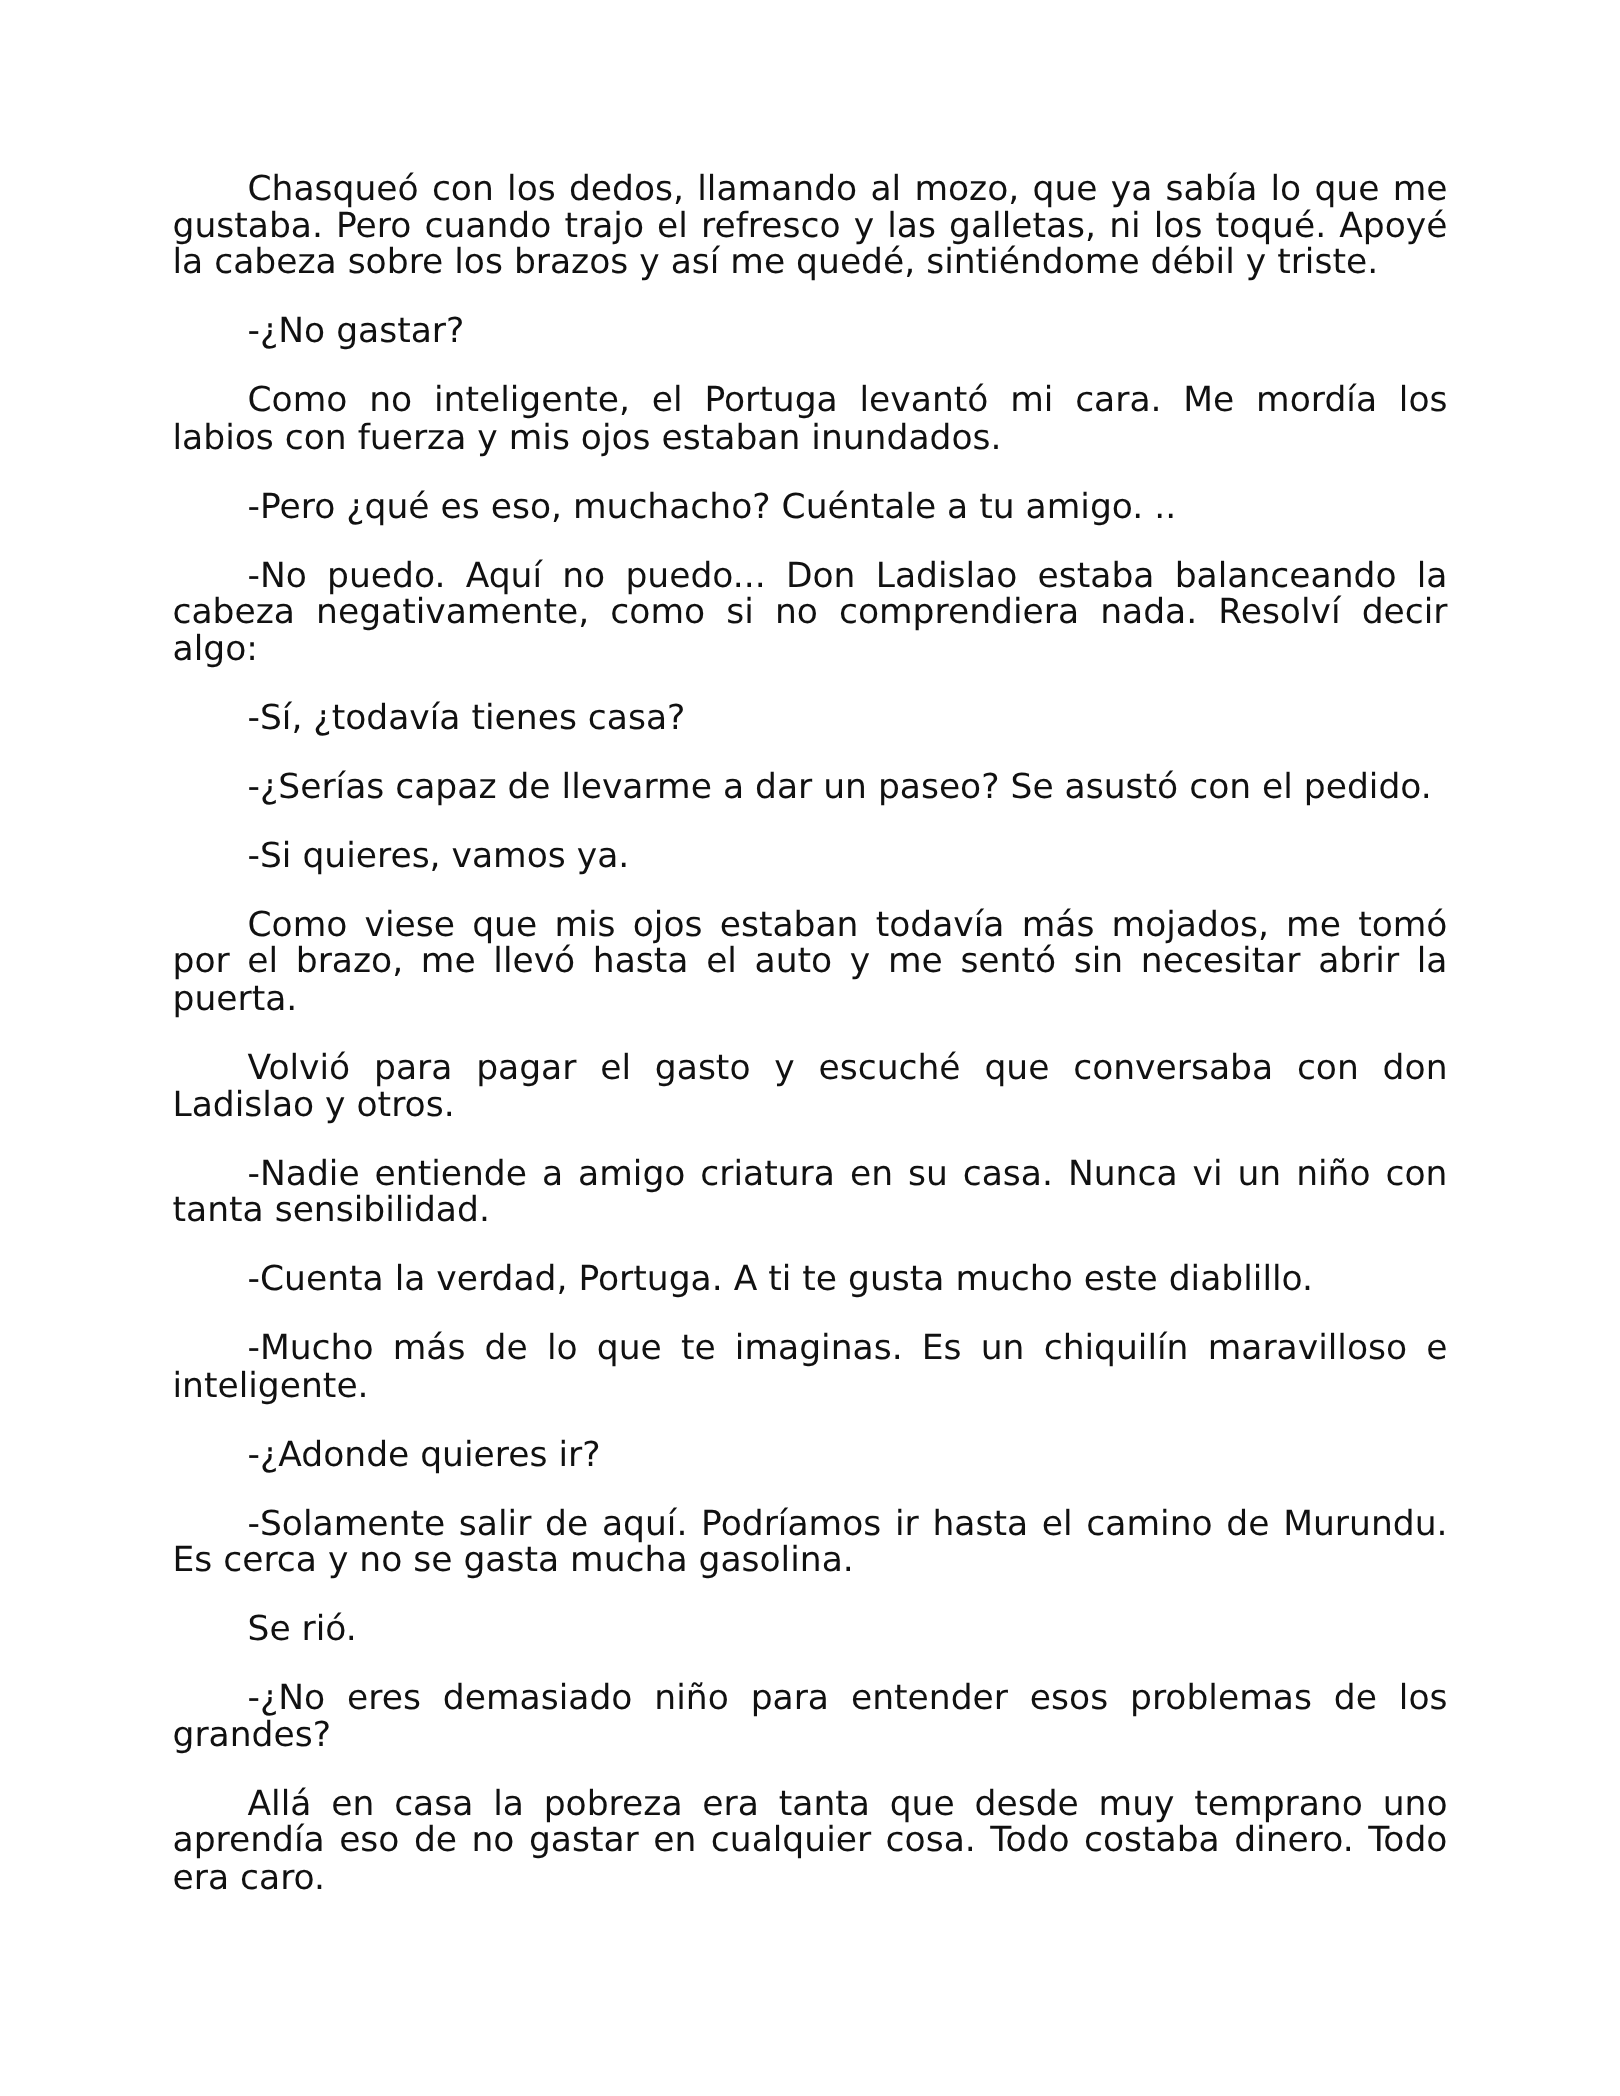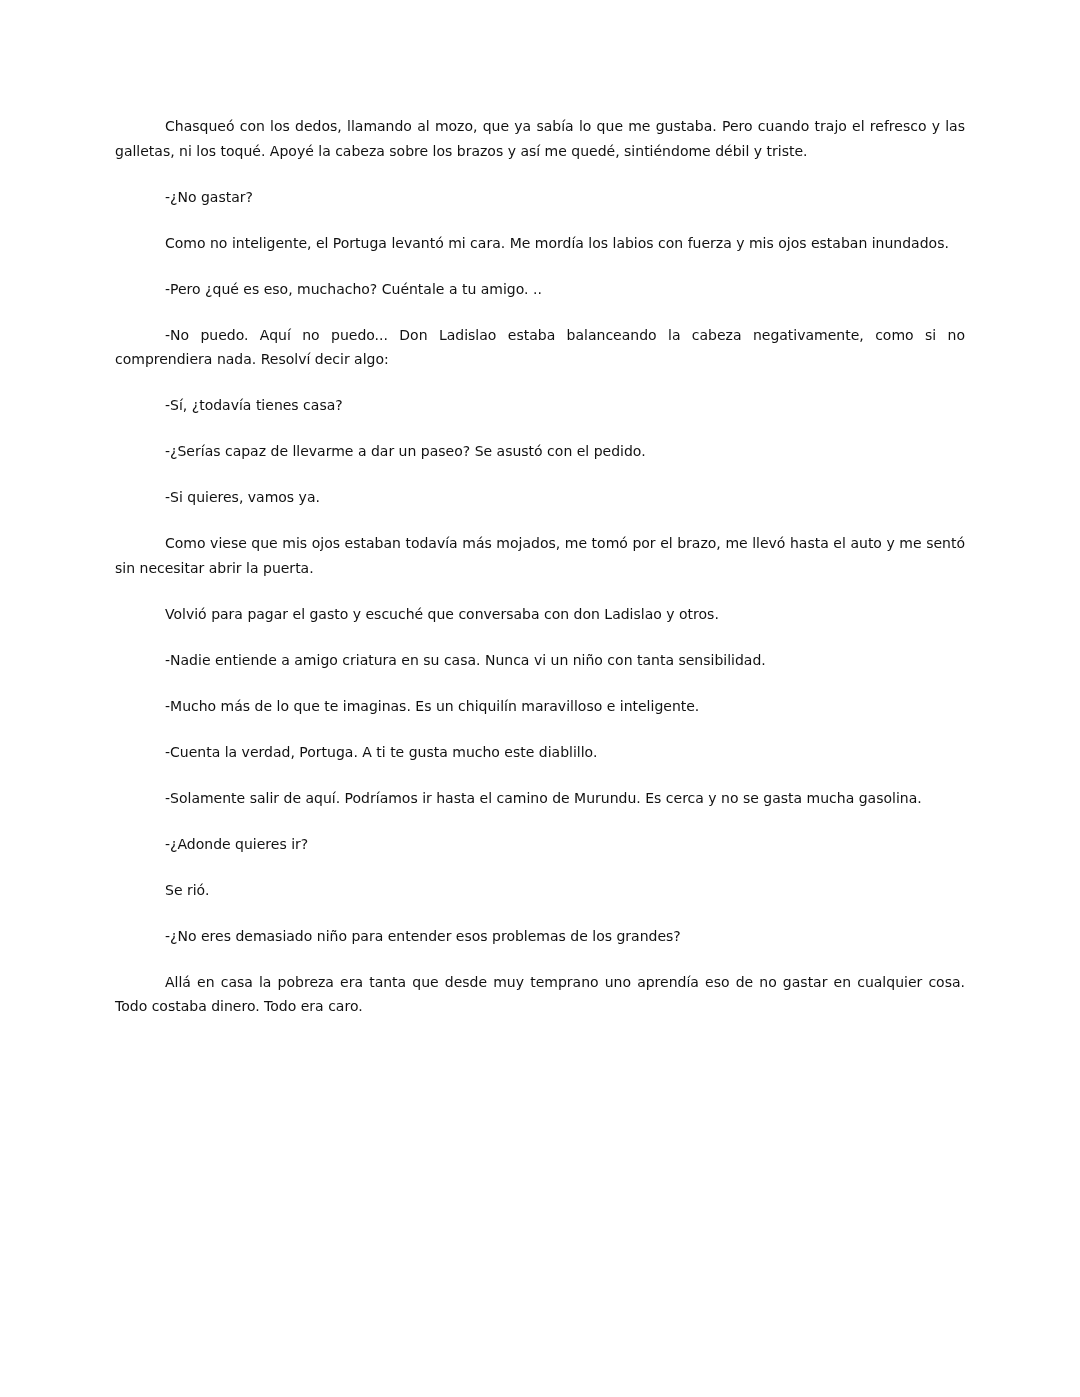--- a/index.html
+++ b/index.html
@@ -12,21 +12,21 @@
     height: 1397px;
     position: relative;
     overflow: hidden;
   }
   .page {
     position: absolute;
     left: 115px;
     top: 114px;
     width: 850px;
     font-family: "DejaVu Sans", sans-serif;
-    font-size: 14px;
+    font-size: 23px;
     line-height: 24.6px;
     color: #111111;
   }
   .para {
     margin: 0 0 21.4px 0;
     text-indent: 50px;
     text-align: justify;
     text-align-last: left;
   }
 </style>
@@ -38,20 +38,20 @@
   <p class="para">-¿No gastar?</p>
   <p class="para">Como no inteligente, el Portuga levantó mi cara. Me mordía los labios con fuerza y mis ojos estaban inundados.</p>
   <p class="para">-Pero ¿qué es eso, muchacho? Cuéntale a tu amigo. ..</p>
   <p class="para">-No puedo. Aquí no puedo... Don Ladislao estaba balanceando la cabeza negativamente, como si no comprendiera nada. Resolví decir algo:</p>
   <p class="para">-Sí, ¿todavía tienes casa?</p>
   <p class="para">-¿Serías capaz de llevarme a dar un paseo? Se asustó con el pedido.</p>
   <p class="para">-Si quieres, vamos ya.</p>
   <p class="para">Como viese que mis ojos estaban todavía más mojados, me tomó por el brazo, me llevó hasta el auto y me sentó sin necesitar abrir la puerta.</p>
   <p class="para">Volvió para pagar el gasto y escuché que conversaba con don Ladislao y otros.</p>
   <p class="para">-Nadie entiende a amigo criatura en su casa. Nunca vi un niño con tanta sensibilidad.</p>
+  <p class="para">-Cuenta la verdad, Portuga. A ti te gusta mucho este diablillo.</p>
   <p class="para">-Mucho más de lo que te imaginas. Es un chiquilín maravilloso e inteligente.</p>
-  <p class="para">-Cuenta la verdad, Portuga. A ti te gusta mucho este diablillo.</p>
+  <p class="para">-¿Adonde quieres ir?</p>
   <p class="para">-Solamente salir de aquí. Podríamos ir hasta el camino de Murundu. Es cerca y no se gasta mucha gasolina.</p>
-  <p class="para">-¿Adonde quieres ir?</p>
   <p class="para">Se rió.</p>
   <p class="para">-¿No eres demasiado niño para entender esos problemas de los grandes?</p>
   <p class="para">Allá en casa la pobreza era tanta que desde muy temprano uno aprendía eso de no gastar en cualquier cosa. Todo costaba dinero. Todo era caro.</p>
 </div>
 
 </body></html>

